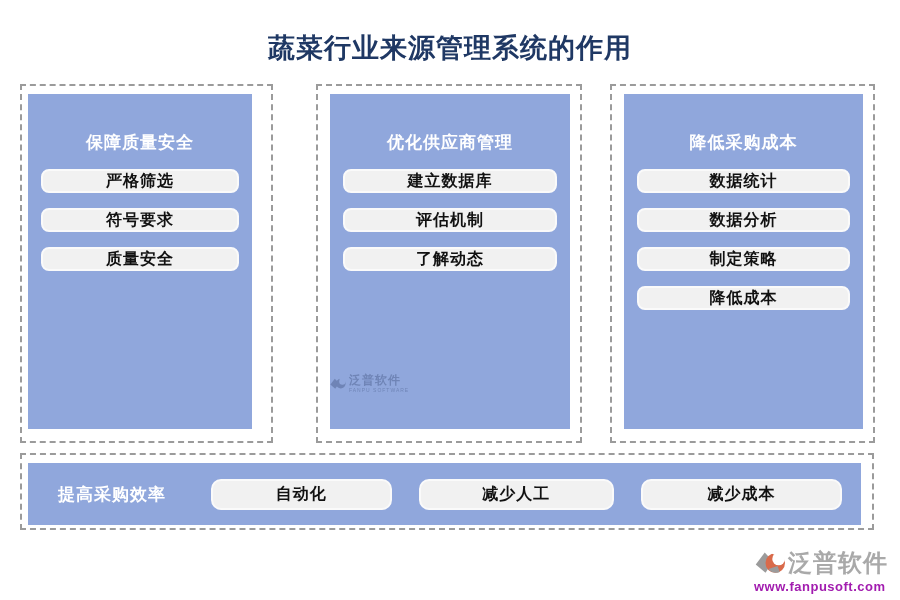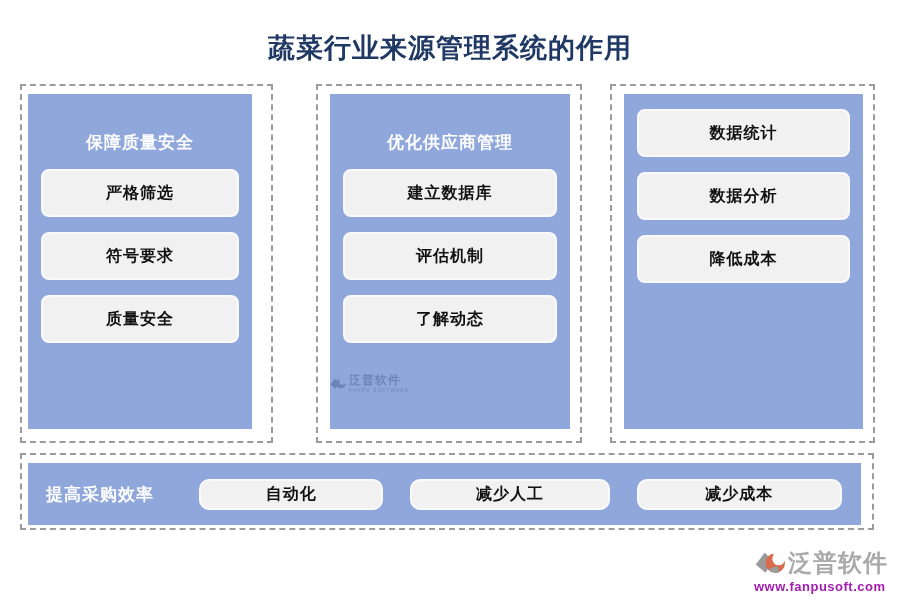--- a/index.html
+++ b/index.html
@@ -32,31 +32,31 @@
   .inset-b{left:12px;right:10px;}
   .panel-title{
     margin-top:37px;text-align:center;
     color:#ffffff;font-size:17px;font-weight:bold;letter-spacing:1px;
   }
   .pill-stack{
     margin-top:15px;display:flex;flex-direction:column;gap:15px;
     padding:0 13px;
   }
   .pill{
-    height:48px;box-sizing:border-box;border-radius:8px;
+    height:24px;box-sizing:border-box;border-radius:8px;
     background:#F1F1F1;border:2px solid #FAFAFA;
     display:flex;align-items:center;justify-content:center;
     font-size:16px;font-weight:bold;color:#111111;letter-spacing:1px;
   }
 
   
   .bottom-panel{
     position:absolute;left:6px;top:8px;right:11px;bottom:3px;
     background:#90A7DC;display:flex;align-items:center;
-    padding-left:18px;padding-right:19px;box-sizing:border-box;
+    padding-left:30px;padding-right:19px;box-sizing:border-box;
   }
   .bottom-title{
     width:140px;flex:0 0 140px;color:#ffffff;
     font-size:17px;font-weight:bold;letter-spacing:1px;
   }
   .bottom-pill{height:31px;border-radius:10px;}
   .bp-1{width:185px;margin-left:13px;}
   .bp-2{width:200px;margin-left:27px;}
   .bp-3{width:206px;margin-left:27px;}
 
@@ -118,23 +118,25 @@
       <div class="wm-texts">
         <span class="wm-name">泛普软件</span>
         <span class="wm-sub">FANPU SOFTWARE</span>
       </div>
     </div>
   </div>
 </div>
 
 <div class="dash-box col-box-3">
   <div class="panel inset-b">
+    <div class="panel-title">降低采购成本</div>
     <div class="pill-stack">
       <div class="pill">数据统计</div>
       <div class="pill">数据分析</div>
+      <div class="pill">制定策略</div>
       <div class="pill">降低成本</div>
     </div>
   </div>
 </div>
 
 <div class="dash-box bottom-box">
   <div class="bottom-panel">
     <div class="bottom-title">提高采购效率</div>
     <div class="pill bottom-pill bp-1">自动化</div>
     <div class="pill bottom-pill bp-2">减少人工</div>

